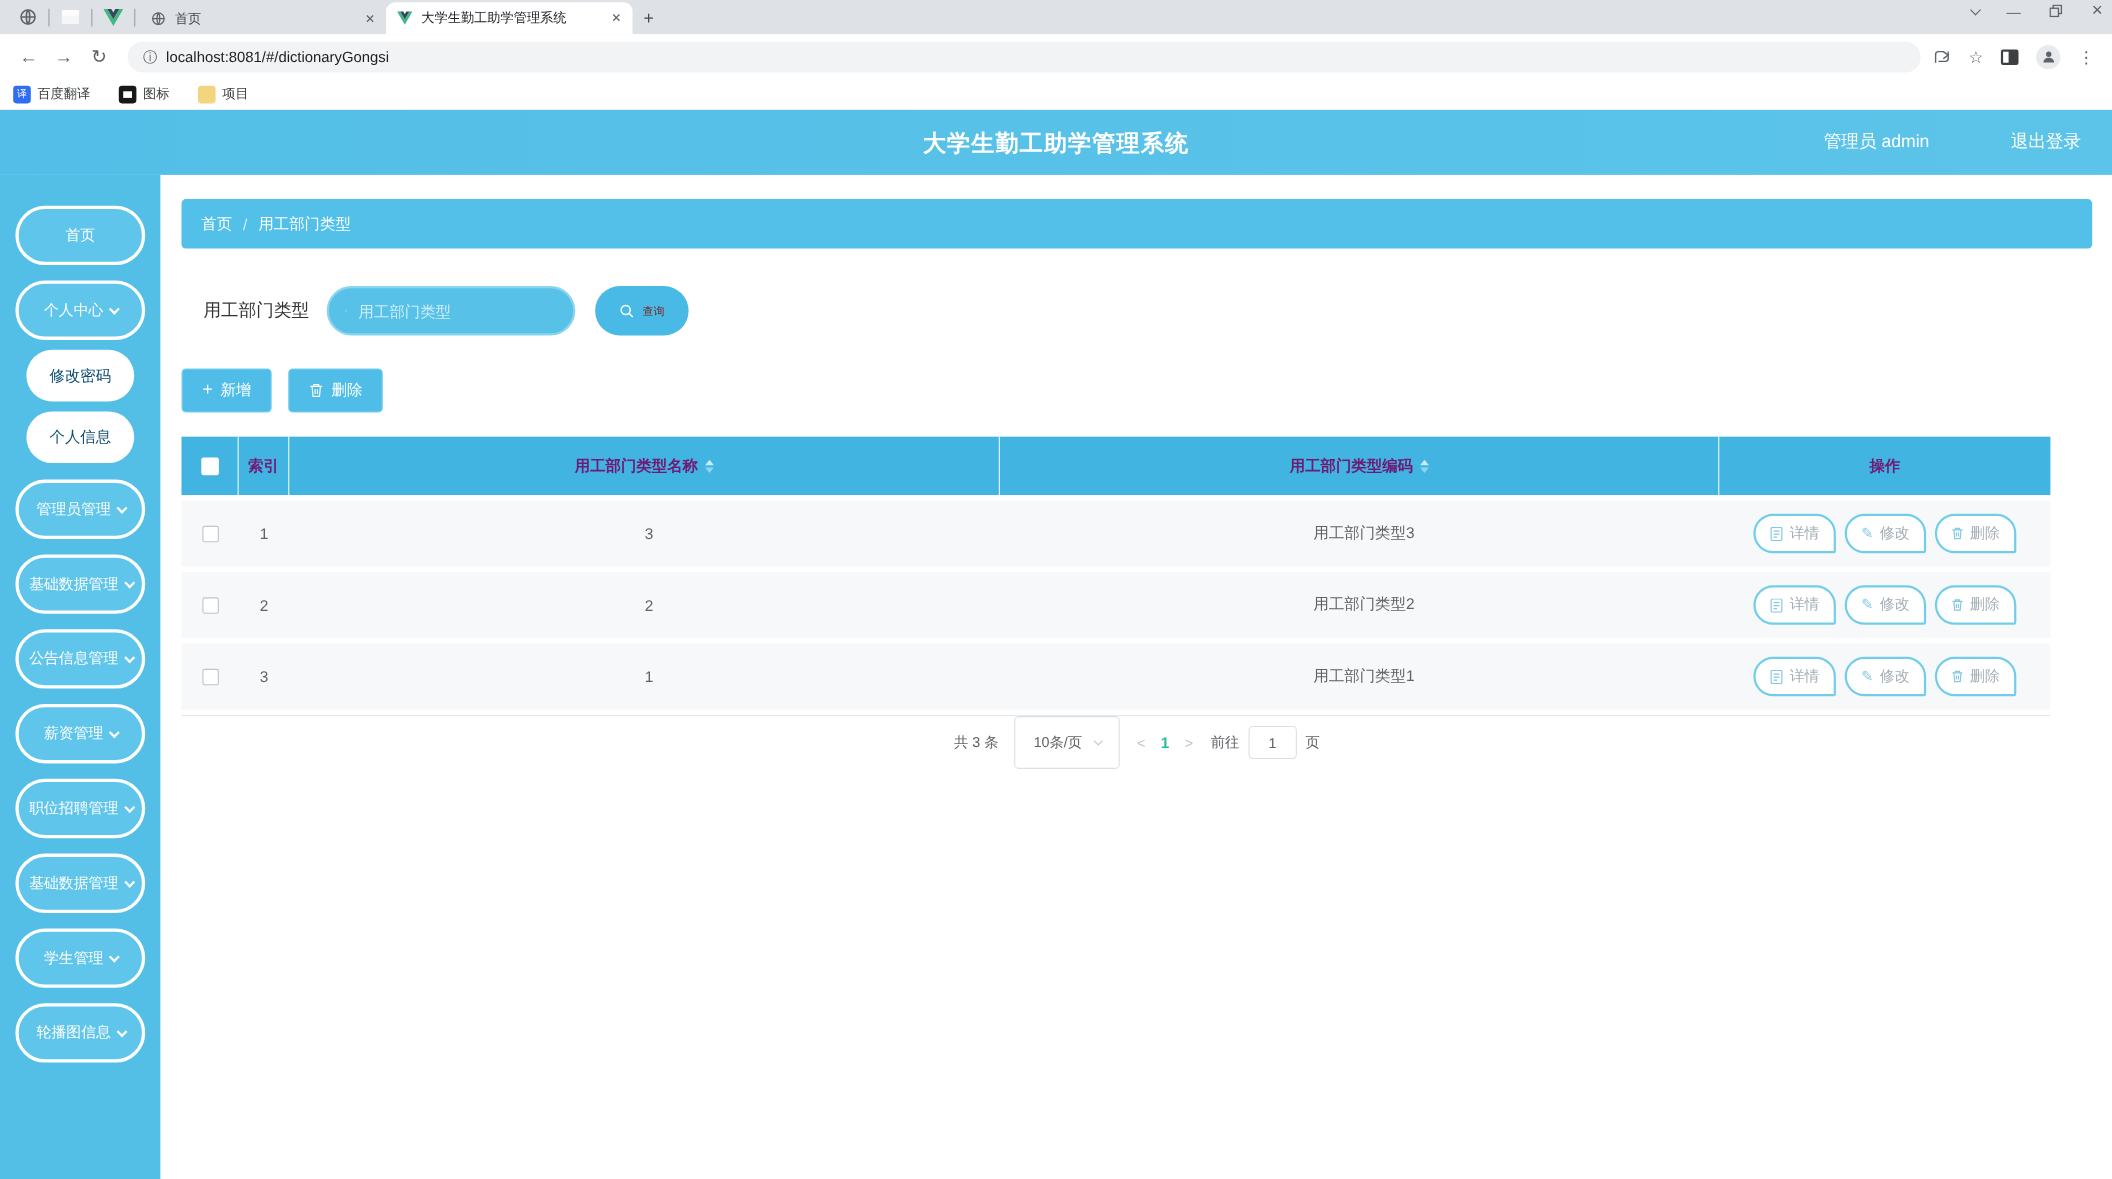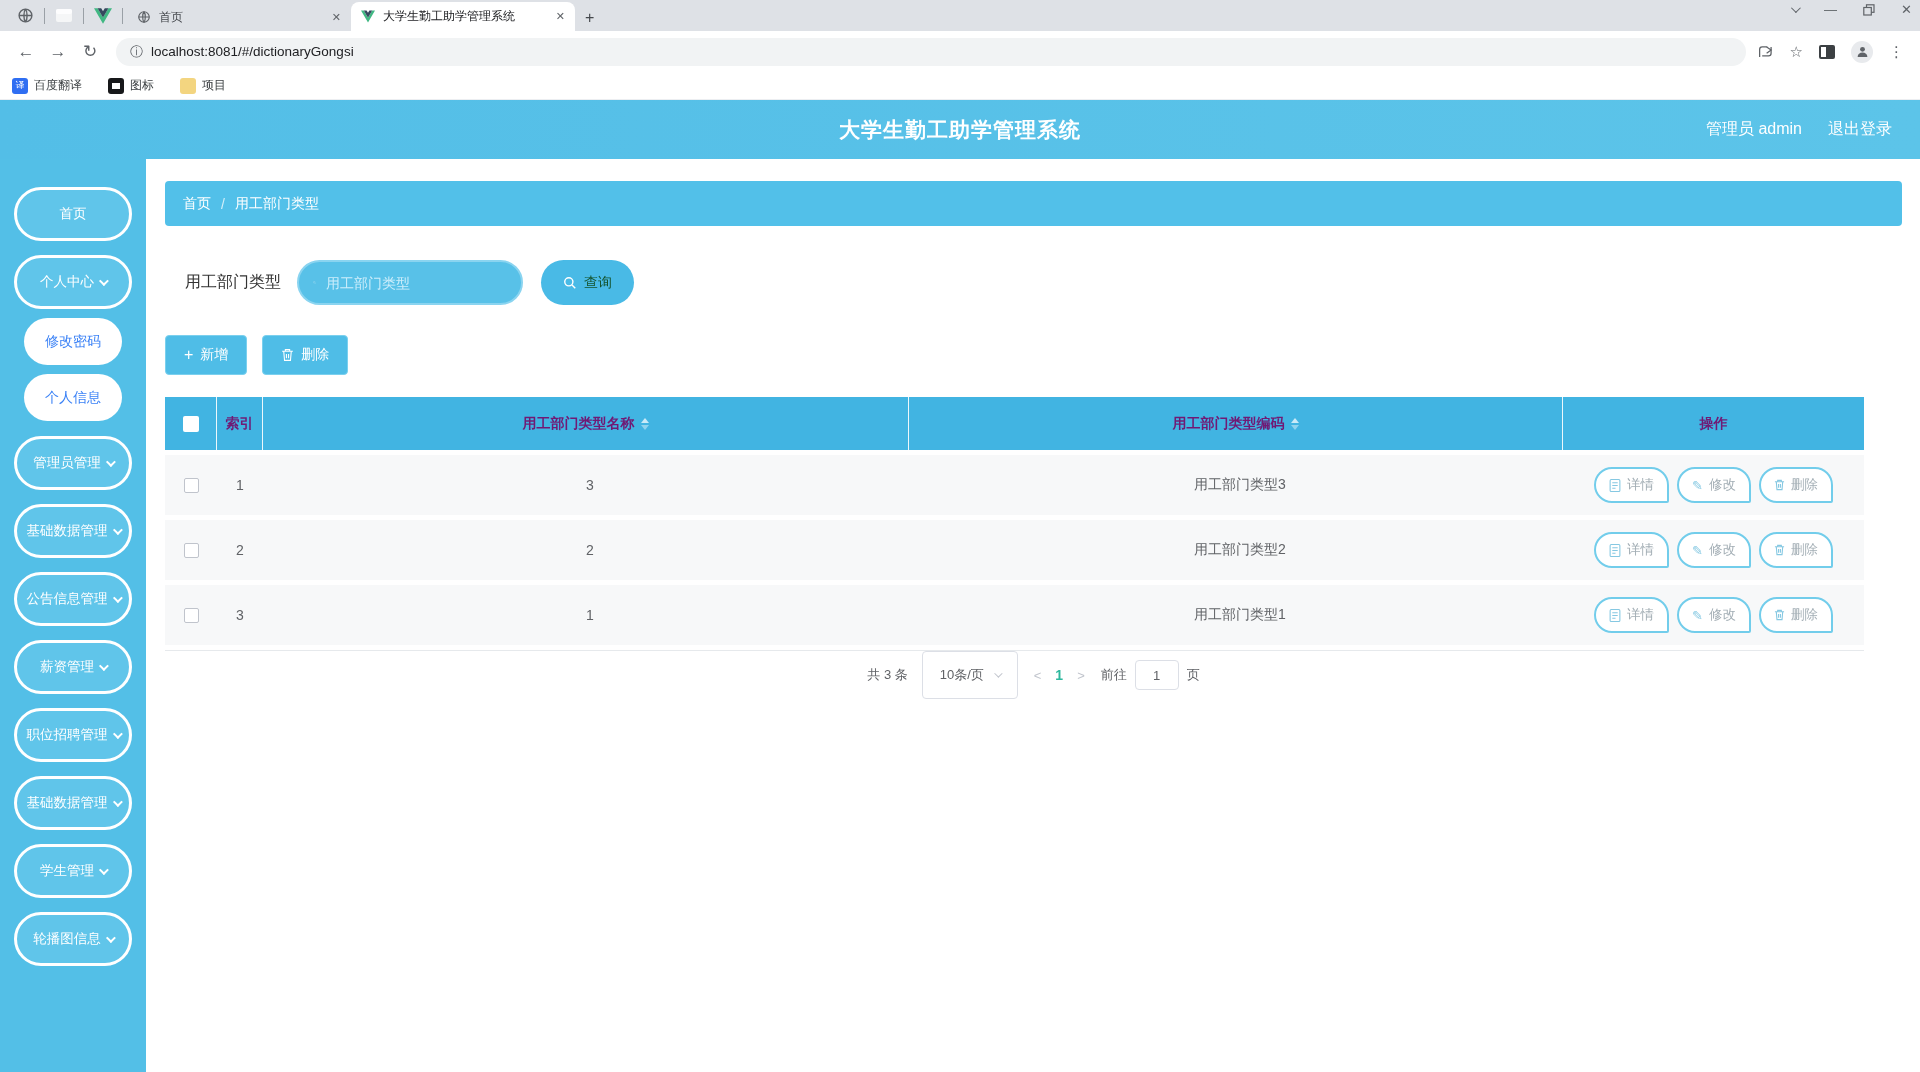--- a/index.html
+++ b/index.html
@@ -45,32 +45,32 @@
   .bm-ico.dark::after { content:""; width:8px; height:6px; background:#fff; }
   .bm-ico.folder { background:#f3d580; }
 
   
   .app-header { height:59px; background:linear-gradient(90deg,#53bee7,#5cc4e9); display:flex;
     align-items:center; position:relative; }
   .app-title { position:absolute; left:0; right:0; text-align:center; color:#fff;
     font-size:21px; font-weight:bold; letter-spacing:1px; }
   .header-right { position:absolute; right:28px; display:flex; align-items:center; gap:26px;
     color:#fff; font-size:16px; }
-  .header-right span { cursor:pointer; }
+  .header-right span { cursor:pointer;margin-left:48px; }
 
   
   .layout { display:flex; height:913px; }
   .sidebar { width:146px; background:#53bfe7; padding-top:28px; display:flex;
     flex-direction:column; align-items:center; overflow:hidden; }
   .nav-pill { width:118px; height:54px; border:3px solid #fff; border-radius:28px;
     background:#60c5ea; color:#fff; font-size:13.5px; display:flex; align-items:center;
     justify-content:center; gap:5px; margin-bottom:14px; cursor:pointer; flex-shrink:0;
     white-space:nowrap; padding:0 4px; }
   .nav-pill.tight { margin-bottom:9px; }
-  .nav-sub { width:98px; height:47px; border-radius:24px; background:#fff; color:#3b82f6;
+  .nav-sub { width:98px; height:47px; border-radius:24px; background:#fff; color:#0c4a6e;
     font-size:14px; display:flex; align-items:center; justify-content:center; margin-bottom:9px;
     cursor:pointer; flex-shrink:0; }
   .nav-sub.last { margin-bottom:15px; }
   .chev-w { display:inline-block; width:7px; height:7px; border-right:2px solid #fff;
     border-bottom:2px solid #fff; transform:rotate(45deg) translateY(-2px); flex-shrink:0; }
 
   .main { flex:1; background:#fff; padding:22px 18px 0 19px; }
 
   .breadcrumb-bar { height:45px; background:#52c0e9; border-radius:4px; display:flex;
     align-items:center; padding-left:18px; gap:10px; color:#fff; font-size:14px; }
@@ -78,21 +78,21 @@
   .breadcrumb-bar .crumb { cursor:pointer; }
 
   .search-row { display:flex; align-items:center; margin:34px 0 0 20px; gap:16px; }
   .search-label { font-size:16px; color:#333; }
   .search-input-wrap { width:226px; height:45px; background:#58c1e8; border:2px solid #8ad4f0;
     border-radius:23px; display:flex; align-items:center; padding:0 14px; gap:10px; }
   .search-input-wrap input { flex:1; background:transparent; border:none; outline:none;
     color:#fff; font-size:14px; font-family:inherit; }
   .search-input-wrap input::placeholder { color:#cdeefb; }
   .btn-query { height:45px; padding:0 22px; margin-left:2px; background:#49bae6; border:none;
-    border-radius:23px; color:#14532d; font-size:14px; display:flex; align-items:center; gap:7px;
+    border-radius:23px; color:#7f1d1d; font-size:10px; display:flex; align-items:center; gap:7px;
     cursor:pointer; font-family:inherit; }
 
   .action-row { display:flex; gap:15px; margin:30px 0 0 0; }
   .btn-flat { height:40px; padding:0 18px; background:#4fbde7; border:1px solid #7bd0ee;
     border-radius:4px; color:#fff; font-size:14px; display:flex; align-items:center; gap:7px;
     cursor:pointer; font-family:inherit; }
 
   
   .table { margin-top:22px; width:1699px; }
   .t-head { display:flex; background:#41b4e2; height:53px; align-items:stretch; }

